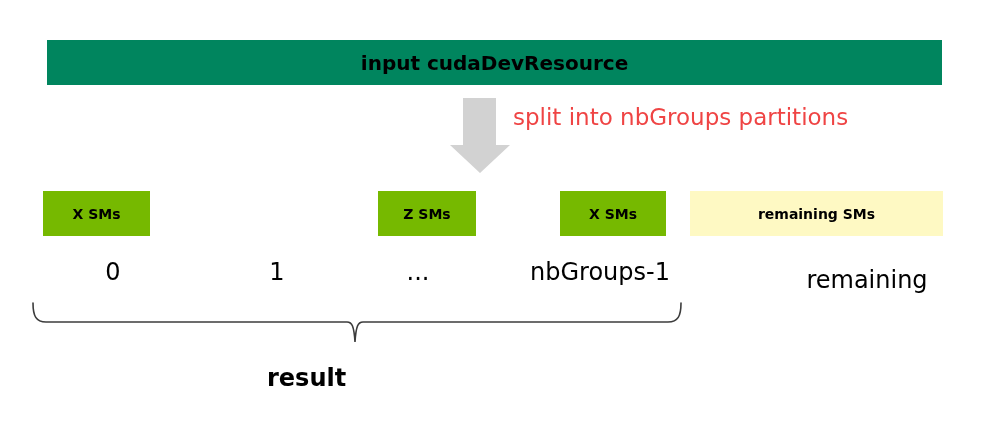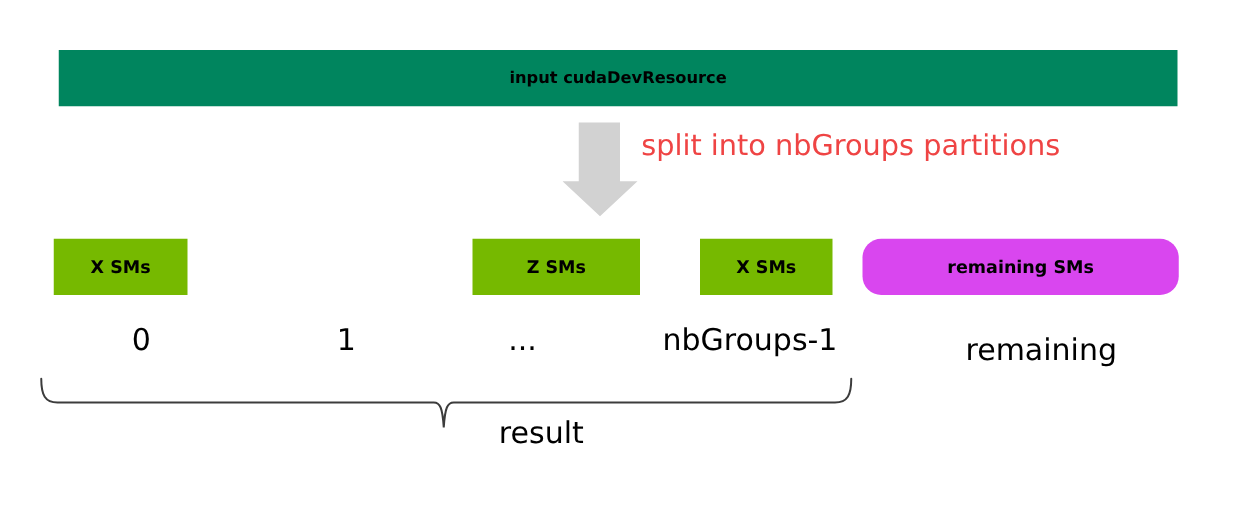--- a/index.html
+++ b/index.html
@@ -11,59 +11,59 @@
     font-family: "DejaVu Sans", "Liberation Sans", sans-serif;
     color: #000000;
     overflow: hidden;
   }
   .input-bar {
     position: absolute;
     left: 47px; top: 40px;
     width: 895px; height: 45px;
     background: #00855E;
     display: flex; align-items: center; justify-content: center;
-    font-size: 13px; font-weight: bold; color: #000000;
+    font-size: 20px; font-weight: bold; color: #000000;
   }
   .arrow-svg { position: absolute; left: 450px; top: 96px; }
   .split-label {
     position: absolute;
     left: 513px; top: 104px;
     font-size: 23px; font-weight: 400; color: #ef4444;
     white-space: nowrap;
   }
   .pbox {
     position: absolute;
     top: 191px; height: 45px;
     display: flex; align-items: center; justify-content: center;
     font-size: 14px; font-weight: bold; color: #000000;
   }
   .pbox.green { background: #76B900; }
-  .pbox.gray  { background: #d946ef; border-radius: 15px; }
+  .pbox.gray  { background: #fef9c3; }
   .pbox.b0 { left: 43px;  width: 107px; }
   .pbox.b1 { left: 172px; width: 165px; }
-  .pbox.b2 { left: 378px; width: 134px; }
+  .pbox.b2 { left: 378px; width: 98px; }
   .pbox.b3 { left: 560px; width: 106px; }
   .pbox.b4 { left: 690px; width: 253px; }
   .idx {
     position: absolute;
     top: 258px;
     font-size: 24px; font-weight: 400; color: #000000;
     text-align: center; white-space: nowrap;
   }
   .idx.i0 { left: 63px;  width: 100px; }
   .idx.i1 { left: 227px; width: 100px; }
   .idx.i2 { left: 368px; width: 100px; }
   .idx.i3 { left: 500px; width: 200px; }
-  .idx.i4 { left: 733px; width: 200px; top: 266px; }
+  .idx.i4 { left: 767px; width: 200px; top: 266px; }
   .brace-svg { position: absolute; left: 28px; top: 298px; }
   .result-label {
     position: absolute;
-    left: 267px; top: 332px; width: 200px;
-    font-size: 24px; font-weight: 400; color: #000000;
-    text-align: right;
+    left: 267px; top: 364px; width: 200px;
+    font-size: 24px; font-weight: 700; color: #000000;
+    text-align: left;
   }
 </style>
 </head>
 <body>
 
 <div class="stage">
 
   <div class="input-bar">input cudaDevResource</div>
 
   <svg class="arrow-svg" width="64" height="80" viewBox="0 0 64 80" aria-hidden="true">

